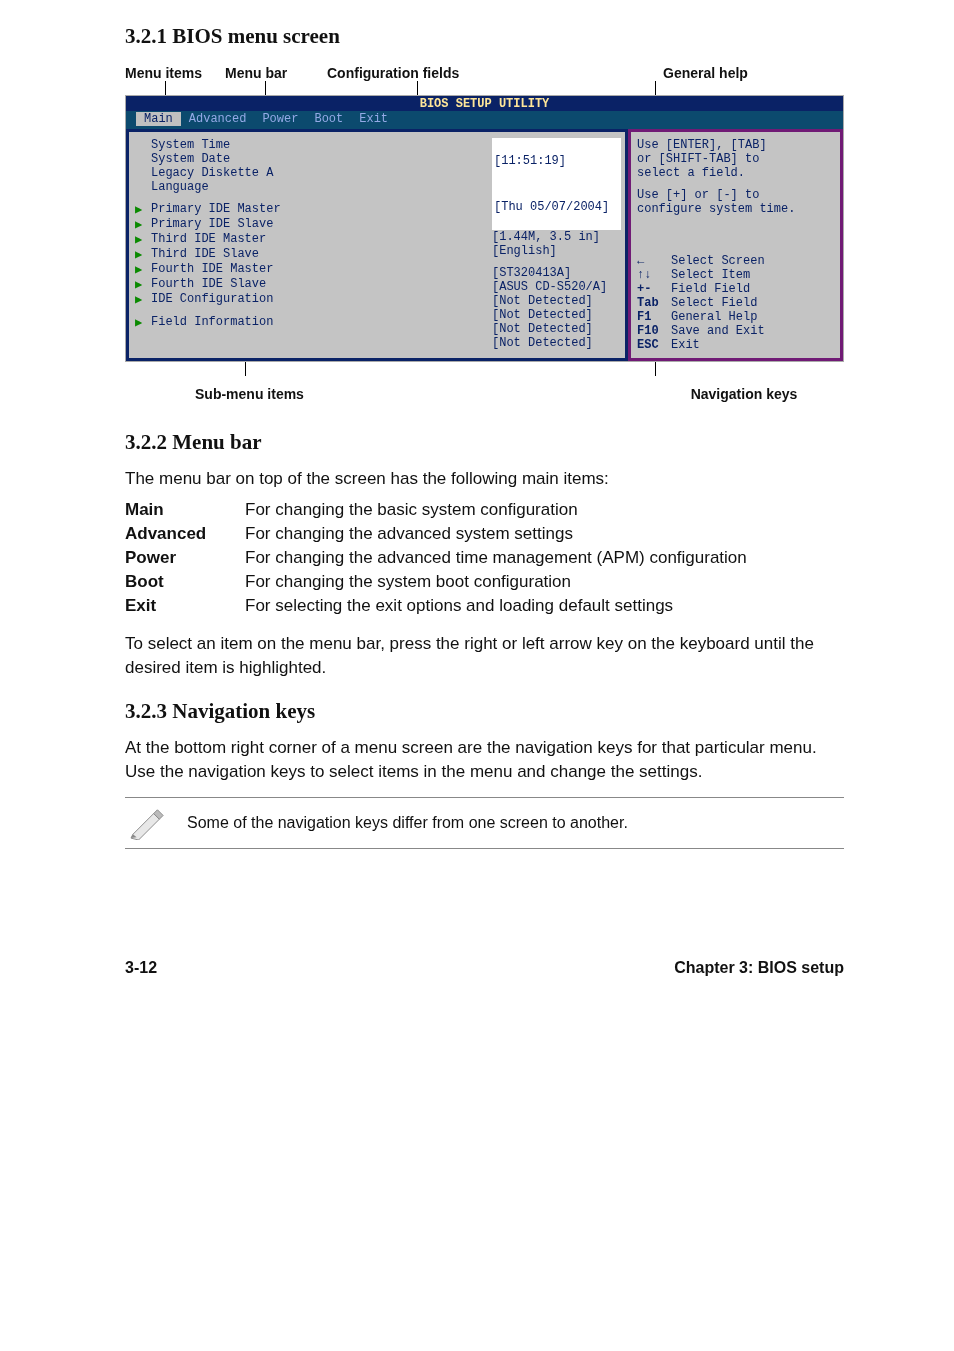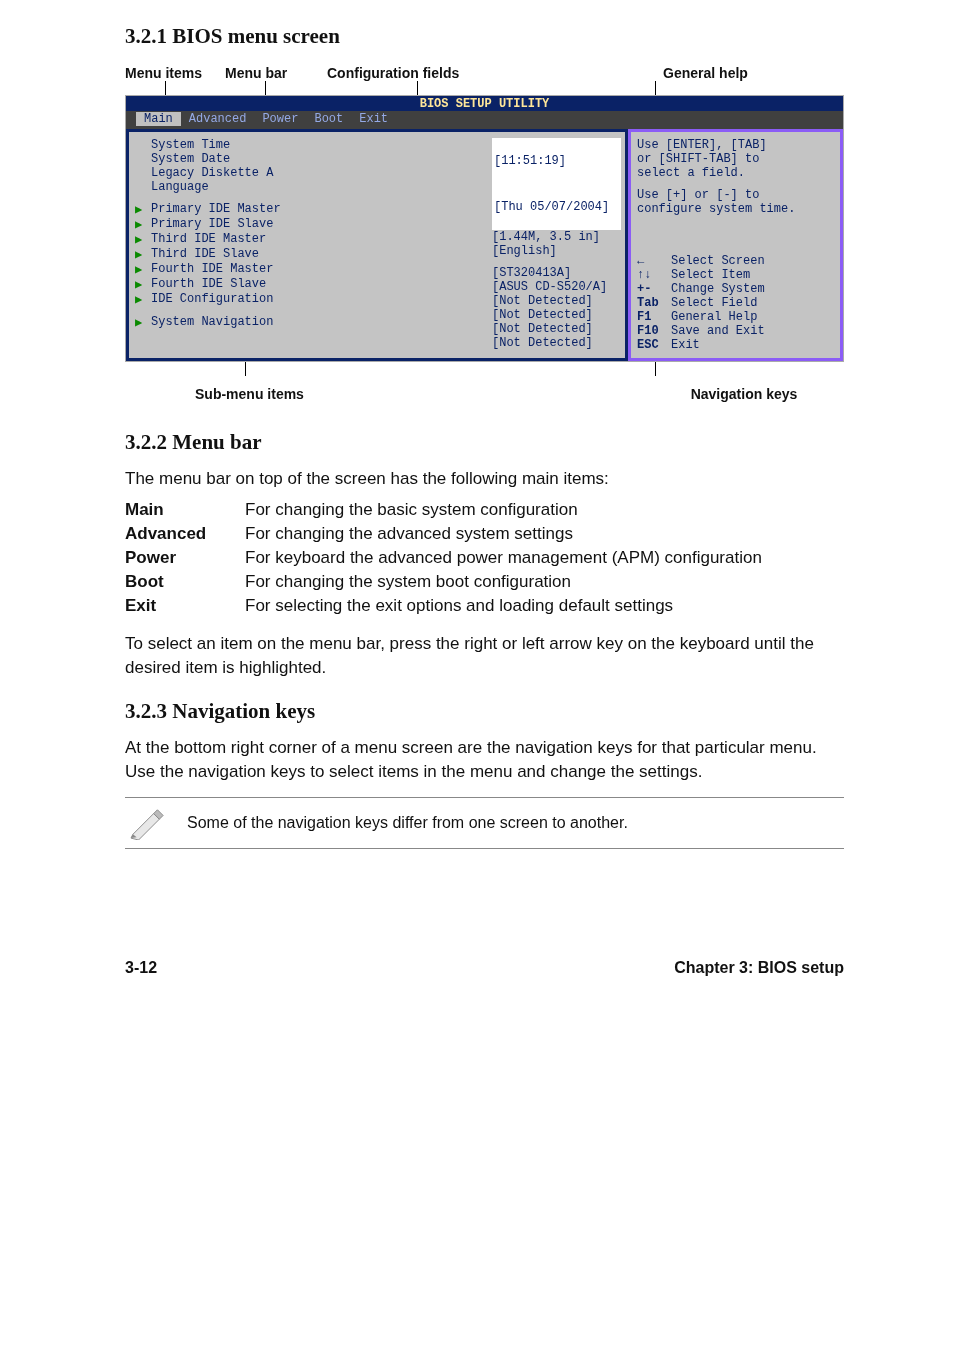--- a/index.html
+++ b/index.html
@@ -5,33 +5,33 @@
 * { margin: 0; padding: 0; box-sizing: border-box; }
 body { font-family: Arial, Helvetica, sans-serif; font-size: 16px; color: #111; background: #fff; width: 954px; padding: 0 110px 0 125px; }
 .section-title { font-weight: bold; font-size: 21px; margin-top: 24px; margin-bottom: 12px; font-family: Liberation Serif, serif; }
 .labels-row { display: flex; align-items: flex-end; font-weight: bold; font-size: 14px; margin-top: 16px; }
 .labels-row > div { white-space: nowrap; }
 .ticks-row { position: relative; height: 14px; }
 .ticks-row .tick { position: absolute; top: 0; width: 0; height: 14px; border-left: 1px solid #000; }
 
 .bios-window { border: 1px solid #aaa; background: #0a2266; font-family: "Courier New", monospace; font-size: 12px; }
 .bios-titlebar { color: #ffe699; background: #0a2266; text-align: center; font-weight: bold; padding: 1px 0 0 0; }
-.bios-menubar { background: #404040; color: #94a9e6; padding: 1px 10px 3px 10px; }
+.bios-menubar { background: #0c4a6e; color: #94a9e6; padding: 1px 10px 3px 10px; }
 .bios-menubar .tab { display: inline-block; padding: 0 8px; white-space: pre; }
 .bios-menubar .tab.sel { background: #c0c0c0; color: #0a2266; }
 
 .bios-body { display: flex; background: #c4c4c4; }
 .bios-left { flex: 1; border: 3px solid #0a2266; border-right: none; padding: 6px 2px 6px 6px; color: #0a2266; }
 .bios-left .row { display: flex; }
 .bios-left .arrow { width: 16px; color: #0a8a00; font-weight: bold; }
 .bios-left .itm { flex: 1; }
 .bios-mid { width: 140px; border: 3px solid #0a2266; border-left: none; padding: 6px 4px; color: #0a2266; }
 .bios-mid .sel { background: #fff; color: #0a2266; display: inline-block; padding: 16px 2px; }
 .bios-mid .val { display: block; }
-.bios-right { width: 215px; border: 3px solid #8b5cf6; padding: 6px 6px; color: #0a2266; position: relative; }
+.bios-right { width: 215px; border: 3px solid #701a75; padding: 6px 6px; color: #0a2266; position: relative; }
 .bios-right .navkeys { margin-top: 38px; }
 .bios-right .navkeys div { display: flex; }
 .bios-right .navkeys .k { width: 34px; font-weight: bold; color: #0a2266; }
 
 .bios-footer { background: #0a2266; color: #ffe699; text-align: center; font-size: 12px; padding: 1px 0; }
 
 .under-labels { display: flex; font-weight: bold; font-size: 14px; margin-top: 10px; }
 
 .body-text { font-size: 17px; line-height: 1.38; margin: 12px 0 10px 0; }
 
@@ -111,21 +111,21 @@
           <span class="arrow">▶</span>
           <span class="itm">Fourth IDE Slave</span>
         </div>
       <div class="row">
           <span class="arrow">▶</span>
           <span class="itm">IDE Configuration</span>
         </div>
       <div class="gap8"></div>
       <div class="row">
           <span class="arrow">▶</span>
-          <span class="itm">System Navigation</span>
+          <span class="itm">Field Information</span>
         </div>
       <div class="gap8"></div>
     </div>
     <div class="bios-mid">
       <span class="val sel">[11:51:19]</span>
       <span class="val sel">[Thu 05/07/2004]</span>
       <span class="val">[1.44M, 3.5 in]</span>
       <span class="val">[English]</span>
       <div class="gap8"></div>
       <span class="val">[ST320413A]</span>
@@ -146,21 +146,21 @@
         <div>
             <span class="k">←</span>
             <span>Select Screen</span>
           </div>
         <div>
             <span class="k">↑↓</span>
             <span>Select Item</span>
           </div>
         <div>
             <span class="k">+-</span>
-            <span>Change System</span>
+            <span>Field Field</span>
           </div>
         <div>
             <span class="k">Tab</span>
             <span>Select Field</span>
           </div>
         <div>
             <span class="k">F1</span>
             <span>General Help</span>
           </div>
         <div>
@@ -195,21 +195,21 @@
       <tr>
         <td class="k">Main</td>
         <td>For changing the basic system configuration</td>
       </tr>
   <tr>
         <td class="k">Advanced</td>
         <td>For changing the advanced system settings</td>
       </tr>
   <tr>
         <td class="k">Power</td>
-        <td>For keyboard the advanced power management (APM) configuration</td>
+        <td>For changing the advanced time management (APM) configuration</td>
       </tr>
   <tr>
         <td class="k">Boot</td>
         <td>For changing the system boot configuration</td>
       </tr>
   <tr>
         <td class="k">Exit</td>
         <td>For selecting the exit options and loading default settings</td>
       </tr>
 </tbody>

